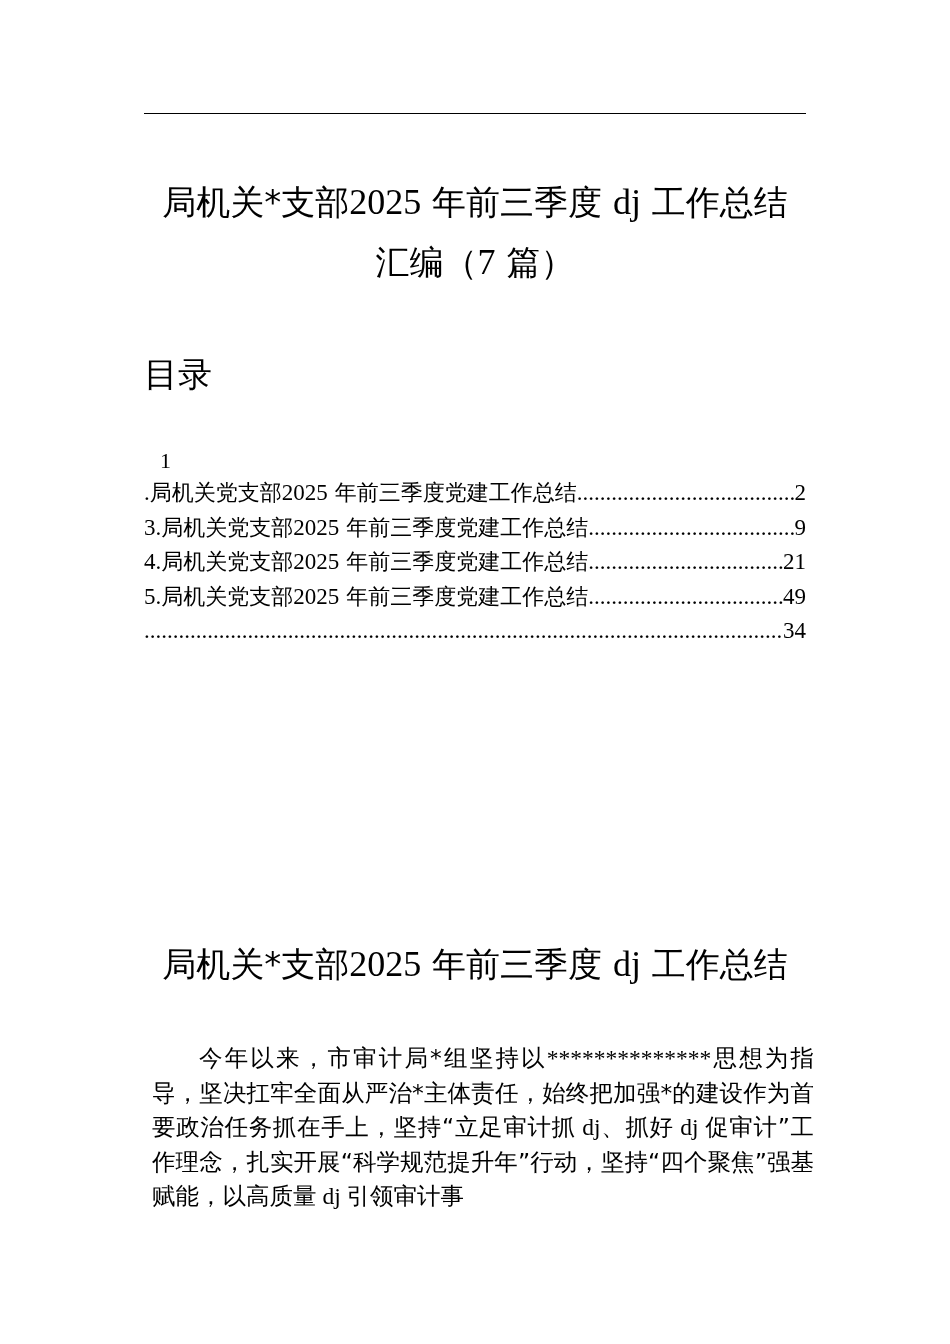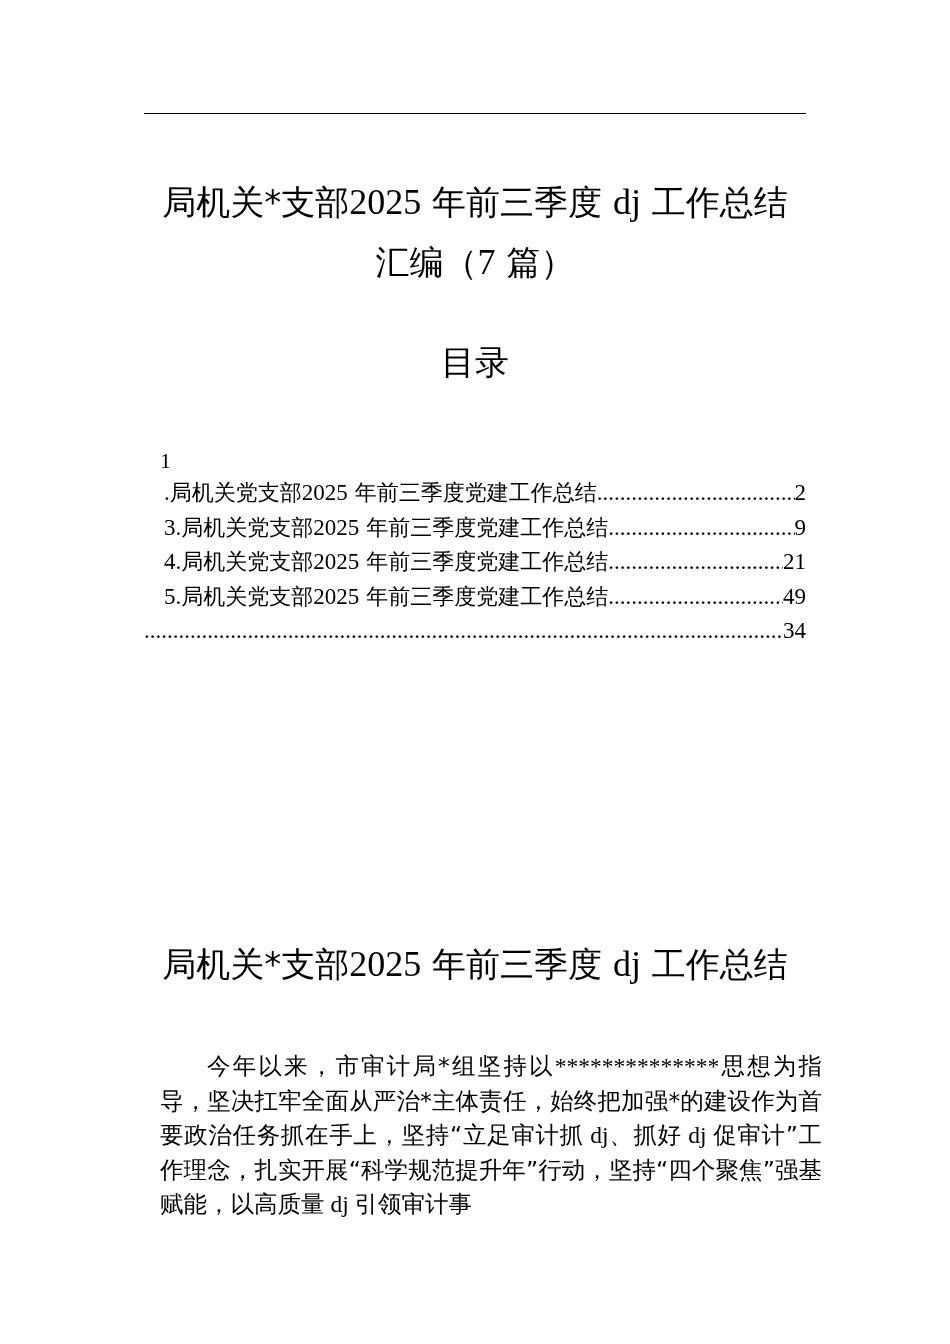--- a/index.html
+++ b/index.html
@@ -40,22 +40,22 @@
     .doc-title .latin {
       font-family: "Liberation Serif", "DejaVu Serif", serif;
       font-size: 36px;
     }
     .title-line1 { top: 182px; }
     .title-line2 { top: 242px; }
     .toc-heading {
       position: absolute;
       left: 144px;
       width: 662px;
-      top: 342px;
-      text-align: center;
+      top: 354px;
+      text-align: left;
       font-size: 34px;
       line-height: 40px;
     }
     .toc {
       position: absolute;
       left: 144px;
       top: 446px;
       width: 662px;
     }
     .toc-pre {
@@ -76,21 +76,20 @@
     }
     .toc-item .num,
     .toc-item .year,
     .toc-item .page-no,
     .toc-item .leader {
       font-family: "Liberation Serif", "DejaVu Serif", serif;
       font-size: 23px;
     }
     .toc-item .label {
       flex: 0 0 auto;
-      margin-left: 20px;
     }
     .toc-item .leader {
       flex: 1 1 auto;
       overflow: hidden;
       white-space: nowrap;
       letter-spacing: 0px;
     }
     .toc-item .leader::before {
       content: "......................................................................................................................................................";
     }
@@ -175,17 +174,17 @@
         <span class="leader"></span>
         <span class="page-no">34</span>
     </div>
 
   </div>
 
   <div class="section-title">
     <span>局机关*支部</span><span class="latin">2025</span> <span>年前三季度</span> <span class="latin">dj</span> <span>工作总结</span>
   </div>
 
-  <p class="body-text" style="margin:16px;">
+  <p class="body-text" style="margin:8px;">
     <span>今年以来，市审计局*组坚持以</span><span class="latin">**************</span><span>思想为指导，坚决扛牢全面从严治*主体责任，始终把加强*的建设作为首要政治任务抓在手上，坚持“立足审计抓</span><span class="latin"> dj</span><span>、抓好</span><span class="latin"> dj </span><span>促审计”工作理念，扎实开展“科学规范提升年”行动，坚持“四个聚焦”强基赋能，以高质量</span><span class="latin"> dj </span><span>引领审计事</span>
   </p>
 
 </div>
 
 </body></html>

